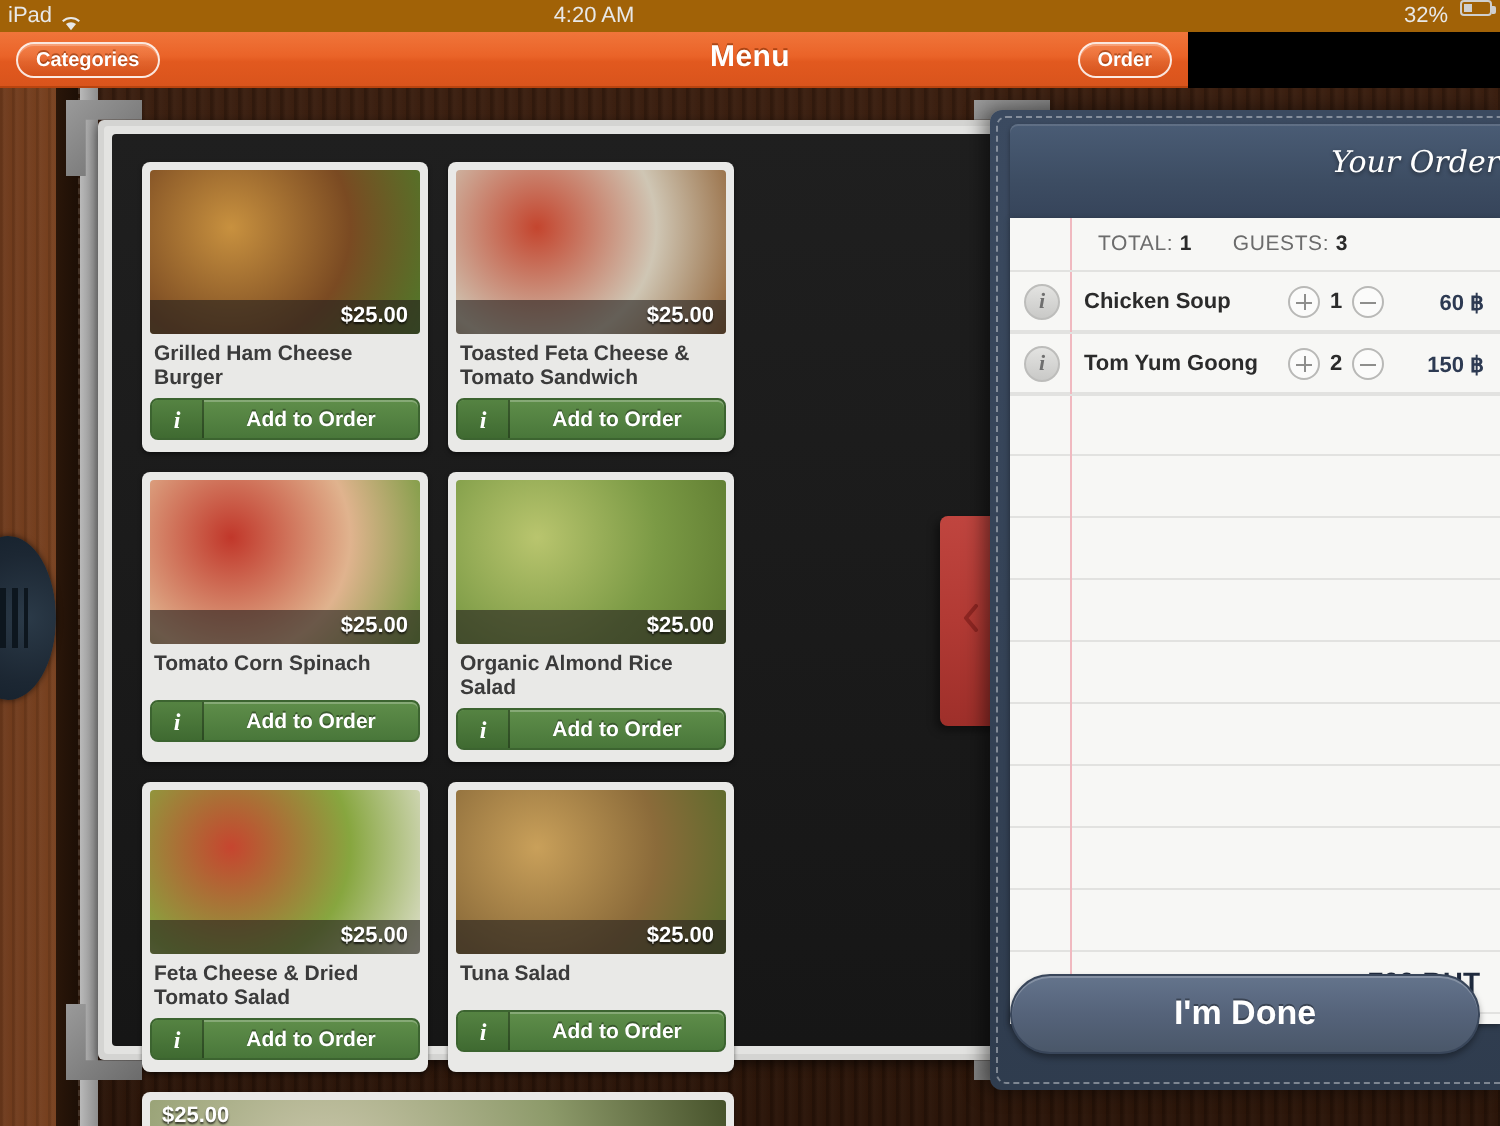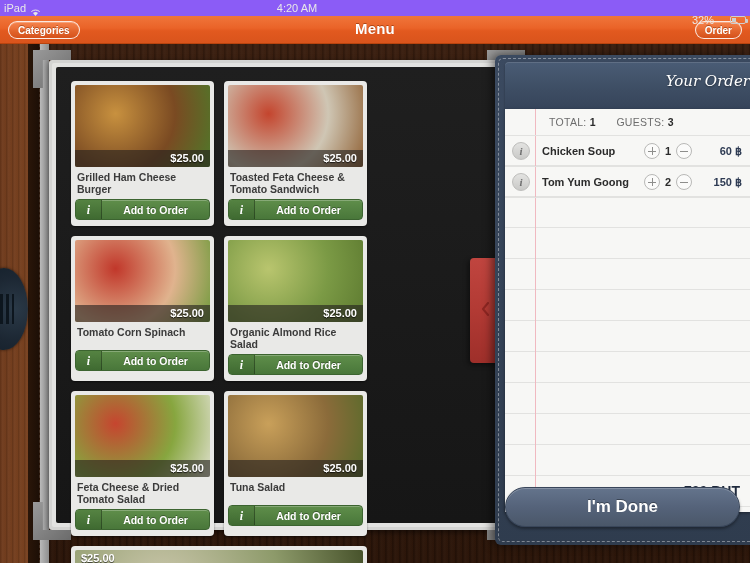--- a/index.html
+++ b/index.html
@@ -6,41 +6,41 @@
   html,body { width:750px; height:563px; overflow:hidden; }
   body {
     font-family:"Liberation Sans", sans-serif;
     background:#000;
     position:relative;
   }
 
   
   .statusbar{
     position:absolute; top:0; left:0; width:750px; height:16px;
-    background:#8b5cf6; color:#e8e8e8; font-size:11px; line-height:16px;
+    background:#a16207; color:#e8e8e8; font-size:11px; line-height:16px;
     z-index:60;
   }
   .sb-left{ position:absolute; left:4px; top:0; display:flex; align-items:center; gap:4px; }
   .sb-label{ font-size:11px; }
   .wifi-icon{ display:inline-block; width:11px; height:9px; position:relative; top:1px; }
   .sb-center{ position:absolute; left:0; width:594px; text-align:center; font-size:11px; }
-  .sb-right{ position:absolute; right:4px; top:12px; display:flex; align-items:center; gap:16px; }
+  .sb-right{ position:absolute; right:4px; top:0; display:flex; gap:6px; }
   .batt{
     width:16px; height:8px; border:1px solid #cfcfcf; border-radius:2px;
     position:relative; display:inline-block;
   }
   .batt:after{
     content:""; position:absolute; right:-3px; top:2px; width:2px; height:4px;
     background:#cfcfcf; border-radius:0 1px 1px 0;
   }
   .batt i{ position:absolute; left:1px; top:1px; bottom:1px; width:30%; background:#cfcfcf; display:block; }
 
   
   .navbar{
-    position:absolute; top:16px; left:0; width:750px; height:28px;
+    position:absolute; top:16px; left:0; width:594px; height:28px;
     background:linear-gradient(180deg,#f0753a 0%, #ea6328 45%, #e2591f 55%, #d9541c 100%);
     border-bottom:1px solid #b8440f;
     z-index:55;
   }
   .nav-title{
     position:absolute; left:0; width:750px; top:4px; text-align:center;
     color:#ffffff; font-size:15px; font-weight:bold;
     text-shadow:0 -1px 0 rgba(120,40,0,.55);
     letter-spacing:.2px;
   }

